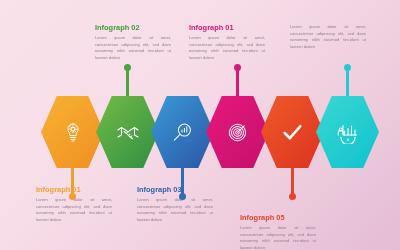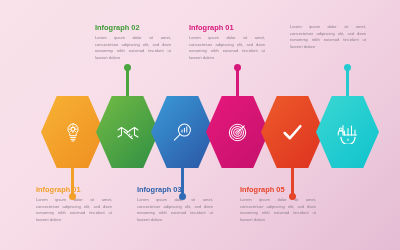--- a/index.html
+++ b/index.html
@@ -117,21 +117,21 @@
       </div>
       <div class="block bottom" style="left: 137px;">
         <div class="title" style="color: rgb(45, 98, 171);">Infograph 03</div>
         <div class="body">Lorem ipsum dolor sit amet, consectetuer adipiscing elit, sed diam nonummy nibh euismod tincidunt ut laoreet dolore</div>
       </div>
       <div class="block top" style="left: 189px;">
         <div class="title" style="color: rgb(214, 24, 122);">Infograph 01</div>
         <div class="body">Lorem ipsum dolor sit amet, consectetuer adipiscing elit, sed diam nonummy nibh euismod tincidunt ut laoreet dolore</div>
       </div>
       <div class="block bottom" style="left: 240px;">
-        <div class="title" style="color: rgb(232, 69, 43);">Infograph 05</div>
+        <div class="title" style="color: rgb(232, 69, 43); margin-top: 28px;">Infograph 05</div>
         <div class="body">Lorem ipsum dolor sit amet, consectetuer adipiscing elit, sed diam nonummy nibh euismod tincidunt ut laoreet dolore</div>
       </div>
       <div class="block top" style="left: 290px;">
         <div class="body">Lorem ipsum dolor sit amet, consectetuer adipiscing elit, sed diam nonummy nibh euismod tincidunt ut laoreet dolore</div>
       </div>
     </div>
 
   <div id="hexrow">
       <div class="hexcell" style="left: 41px;">
         <div class="hexshape" style="background: linear-gradient(135deg, rgb(247, 178, 51) 0%, rgb(239, 143, 34) 100%);"></div>

